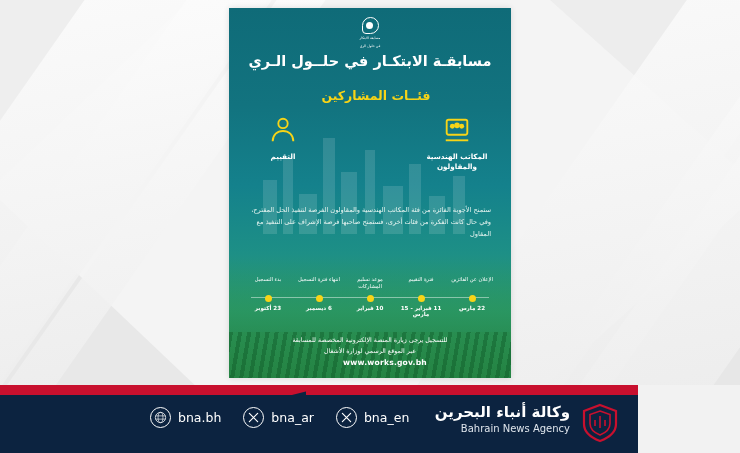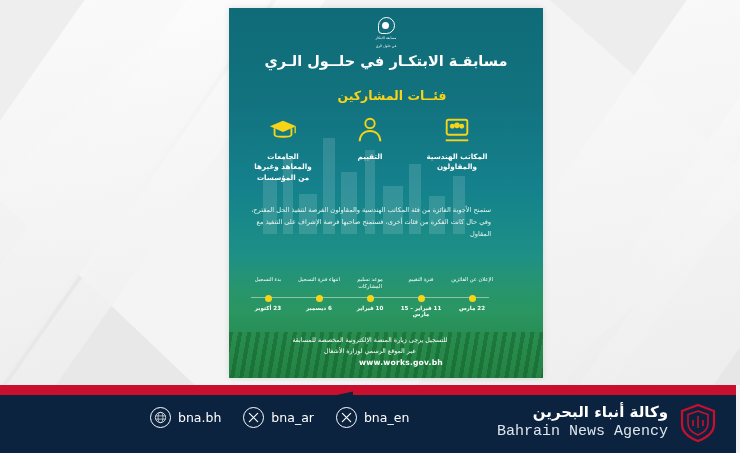--- a/index.html
+++ b/index.html
@@ -41,21 +41,21 @@
   }
   .t1 { left: 0; top: 0;   border-width: 0 0 180px 190px; border-color: transparent transparent transparent #ededed; }
   .t2 { left: 0; top: 200px; border-width: 190px 0 0 200px; border-color: transparent transparent transparent #e7e7e7; }
   .t3 { right: 0; top: 0;  border-width: 0 190px 170px 0; border-color: transparent #ececec transparent transparent; }
   .t4 { right: 0; top: 210px; border-width: 180px 200px 0 0; border-color: transparent #e6e6e6 transparent transparent; }
 
   
   .poster {
     position: absolute;
     left: 229px; top: 8px;
-    width: 314px; height: 370px;
+    width: 282px; height: 370px;
     background: linear-gradient(180deg, #0f6b78 0%, #12737f 26%, #14818c 48%, #1d8f86 66%, #2e9a72 82%, #3aa05f 100%);
     overflow: hidden;
     box-shadow: 0 0 6px rgba(0,0,0,.12);
   }
   
   .poster .field {
     position: absolute; left: 0; bottom: 0; width: 100%; height: 120px;
     background: linear-gradient(180deg, rgba(39,150,95,0) 0%, rgba(38,146,83,.55) 45%, rgba(30,120,60,.85) 100%);
   }
   .poster .field::after {
@@ -134,21 +134,21 @@
     position: absolute; left: 24px; top: 326px; width: 234px;
     color:#ffffff; font-size:6.3px; line-height:1.8; text-align:center; direction: rtl;
   }
   .site {
     position: absolute; left: 15px; top: 350px; width: 100%;
     text-align:center; color:#ffffff; font-size:7.6px; font-weight:bold; letter-spacing:.2px;
   }
 
   
   .footer {
-    position: absolute; left: 0; bottom: 0; width: 736px; height: 68px;
+    position: absolute; left: 0; bottom: 0; width: 638px; height: 68px;
     background: #0c2340;
     display: flex; align-items: center;
   }
   .footer::before {
     content:""; position:absolute; left:0; top:0; width:100%; height:10px;
     background: linear-gradient(90deg,#0c2340 0 48%, #c8102e 48% 100%);
   }
   .footer .redwedge {
     position: absolute; left: 0; top: 0; width: 52%; height: 10px;
     background:#c8102e;
@@ -163,21 +163,21 @@
     width: 21px; height: 21px; border-radius:50%;
     border: 1.4px solid #ffffff; color:#ffffff;
     display:flex; align-items:center; justify-content:center; font-size:11px; font-weight:bold;
   }
   .brand {
     position: absolute; right: 18px; top: 18px;
     display:flex; align-items:flex-start; gap:10px;
   }
   .brand-txt { text-align: right; color:#ffffff; }
   .brand-ar { font-size: 15px; font-weight: bold; direction: rtl; }
-  .brand-en { font-size: 15px; color:#dfe5ec; margin-top:2px;font-family:Liberation Mono, monospace; }
+  .brand-en { font-size: 10px; color:#dfe5ec; margin-top:2px; }
   .brand-logo {
     width: 40px; height: 40px; position: relative;
     display:flex; align-items:center; justify-content:center;
   }
 </style>
 </head>
 <body>
 
 <div id="page">
 
@@ -217,30 +217,20 @@
     </div>
 
     <div class="title-band">
       <div class="poster-title">مسابقـة الابتكـار في حلــول الـري</div>
     </div>
 
     <div class="subtitle">فئــات المشاركين</div>
 
     <div class="cats">
 
-      <div class="cat">
-        <div class="cat-icon">
-          <svg width="30" height="30" viewBox="0 0 32 32" aria-hidden="true">
-            <path d="M16 6 L30 12 L16 18 L2 12 Z" fill="#f7d417"></path>
-            <path d="M7 14 v7 c0 3 18 3 18 0 v-7" fill="none" stroke="#f7d417" stroke-width="2"></path>
-            <path d="M29 12.5 v7" stroke="#f7d417" stroke-width="1.4"></path>
-          </svg>
-        </div>
-        <div class="cat-label">الجامعات<br>والمعاهد وغيرها<br>من المؤسسات</div>
-      </div>
 
       <div class="cat">
         <div class="cat-icon">
           <svg width="30" height="30" viewBox="0 0 32 32" aria-hidden="true">
             <circle cx="16" cy="9" r="5" fill="none" stroke="#f7d417" stroke-width="2"></circle>
             <path d="M5 28 c0-7 5-11 11-11 s11 4 11 11" fill="none" stroke="#f7d417" stroke-width="2"></path>
           </svg>
         </div>
         <div class="cat-label">التقييم</div>
       </div>

